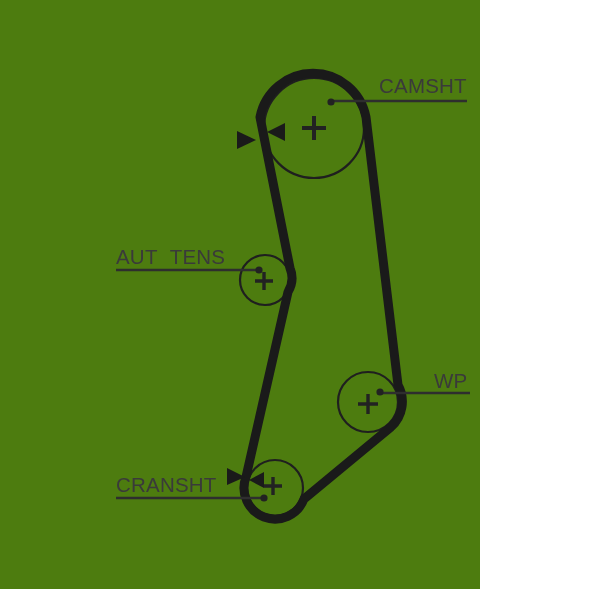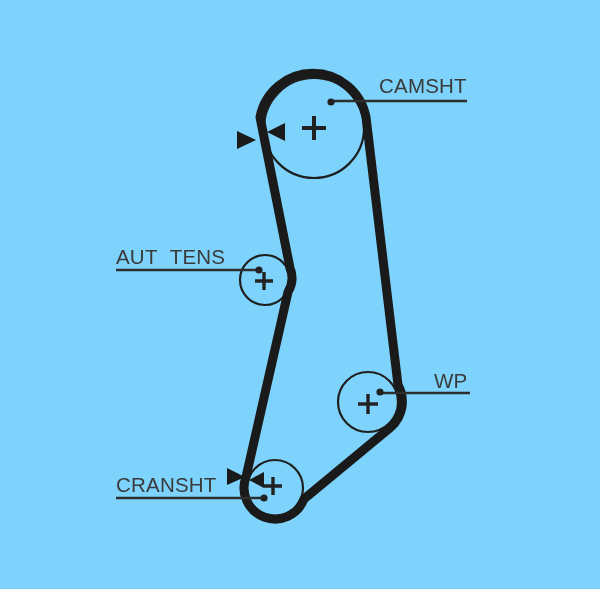--- a/index.html
+++ b/index.html
@@ -2,23 +2,23 @@
 <html><head>
 <meta charset="utf-8">
 <style>
   html, body {
     margin: 0;
     padding: 0;
     background: #ffffff;
   }
   .stage {
     position: relative;
-    width: 600px;
+    width: 480px;
     height: 589px;
-    background: #7dd3fc;
+    background: #4d7c0f;
     overflow: hidden;
     font-family: "Liberation Sans", sans-serif;
   }
   svg {
     display: block;
   }
   .pulley-circle {
     fill: none;
     stroke: #1f1f1f;
     stroke-width: 2.2;

